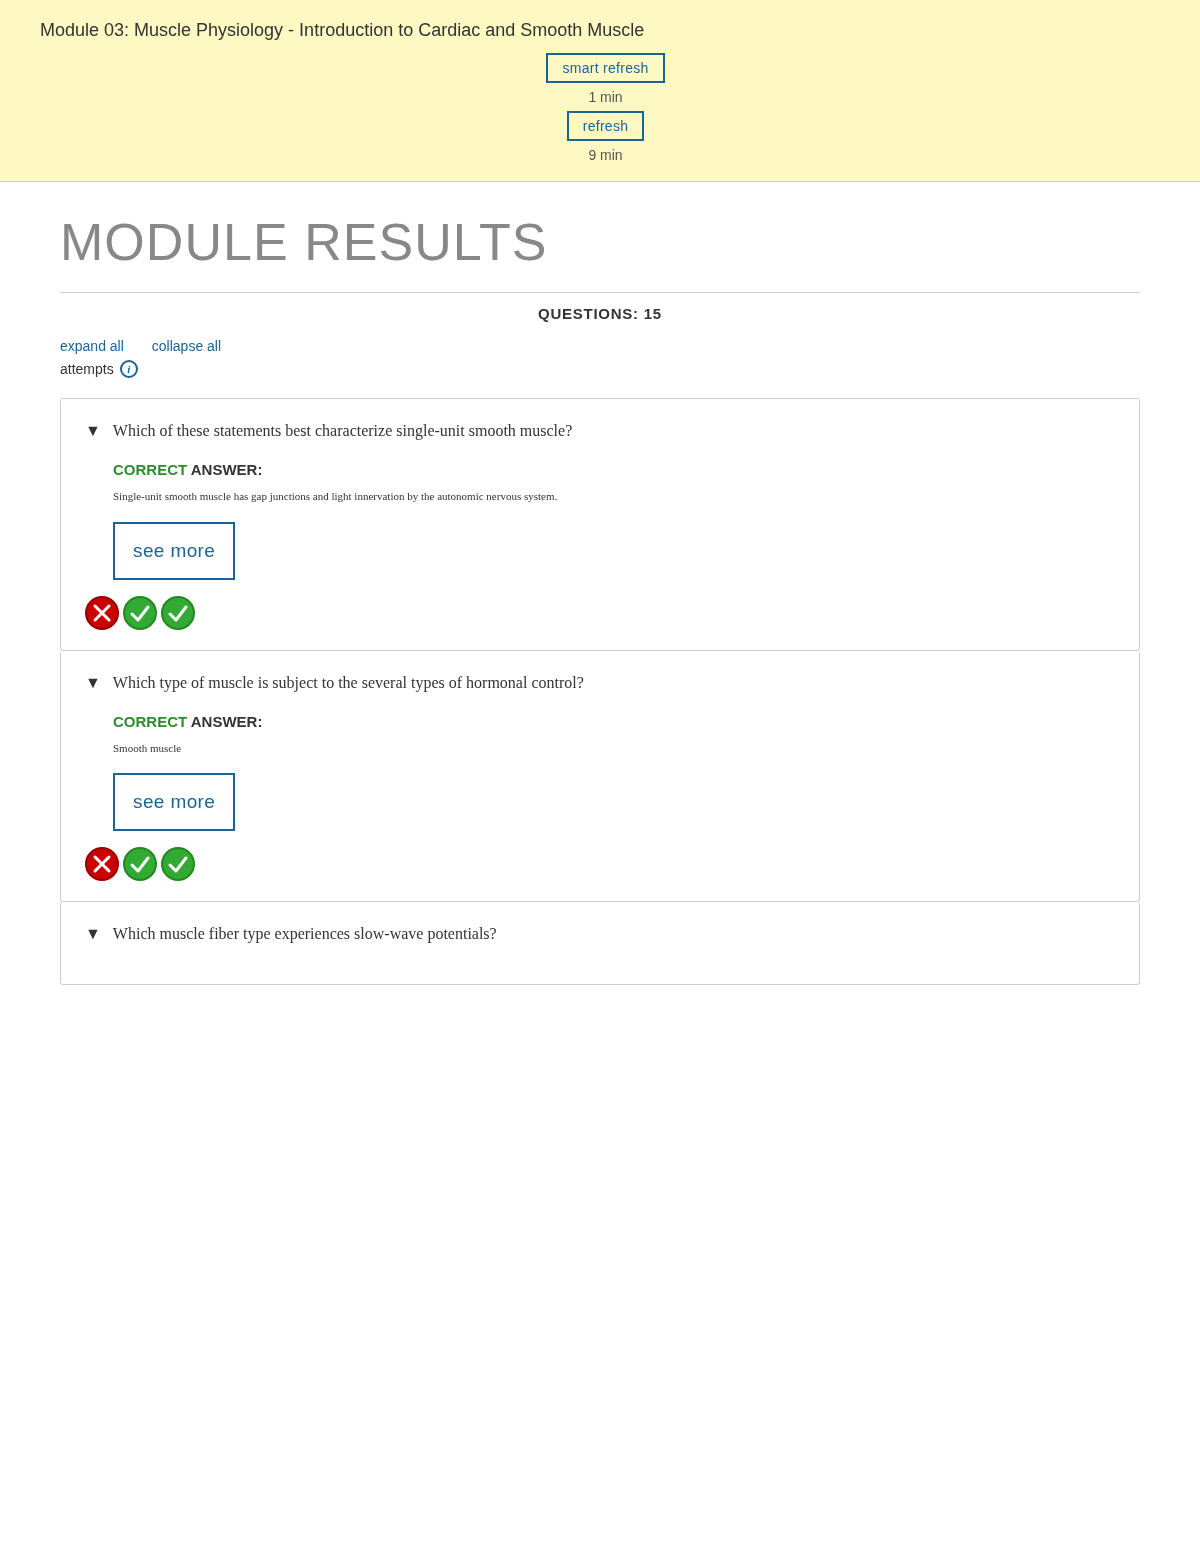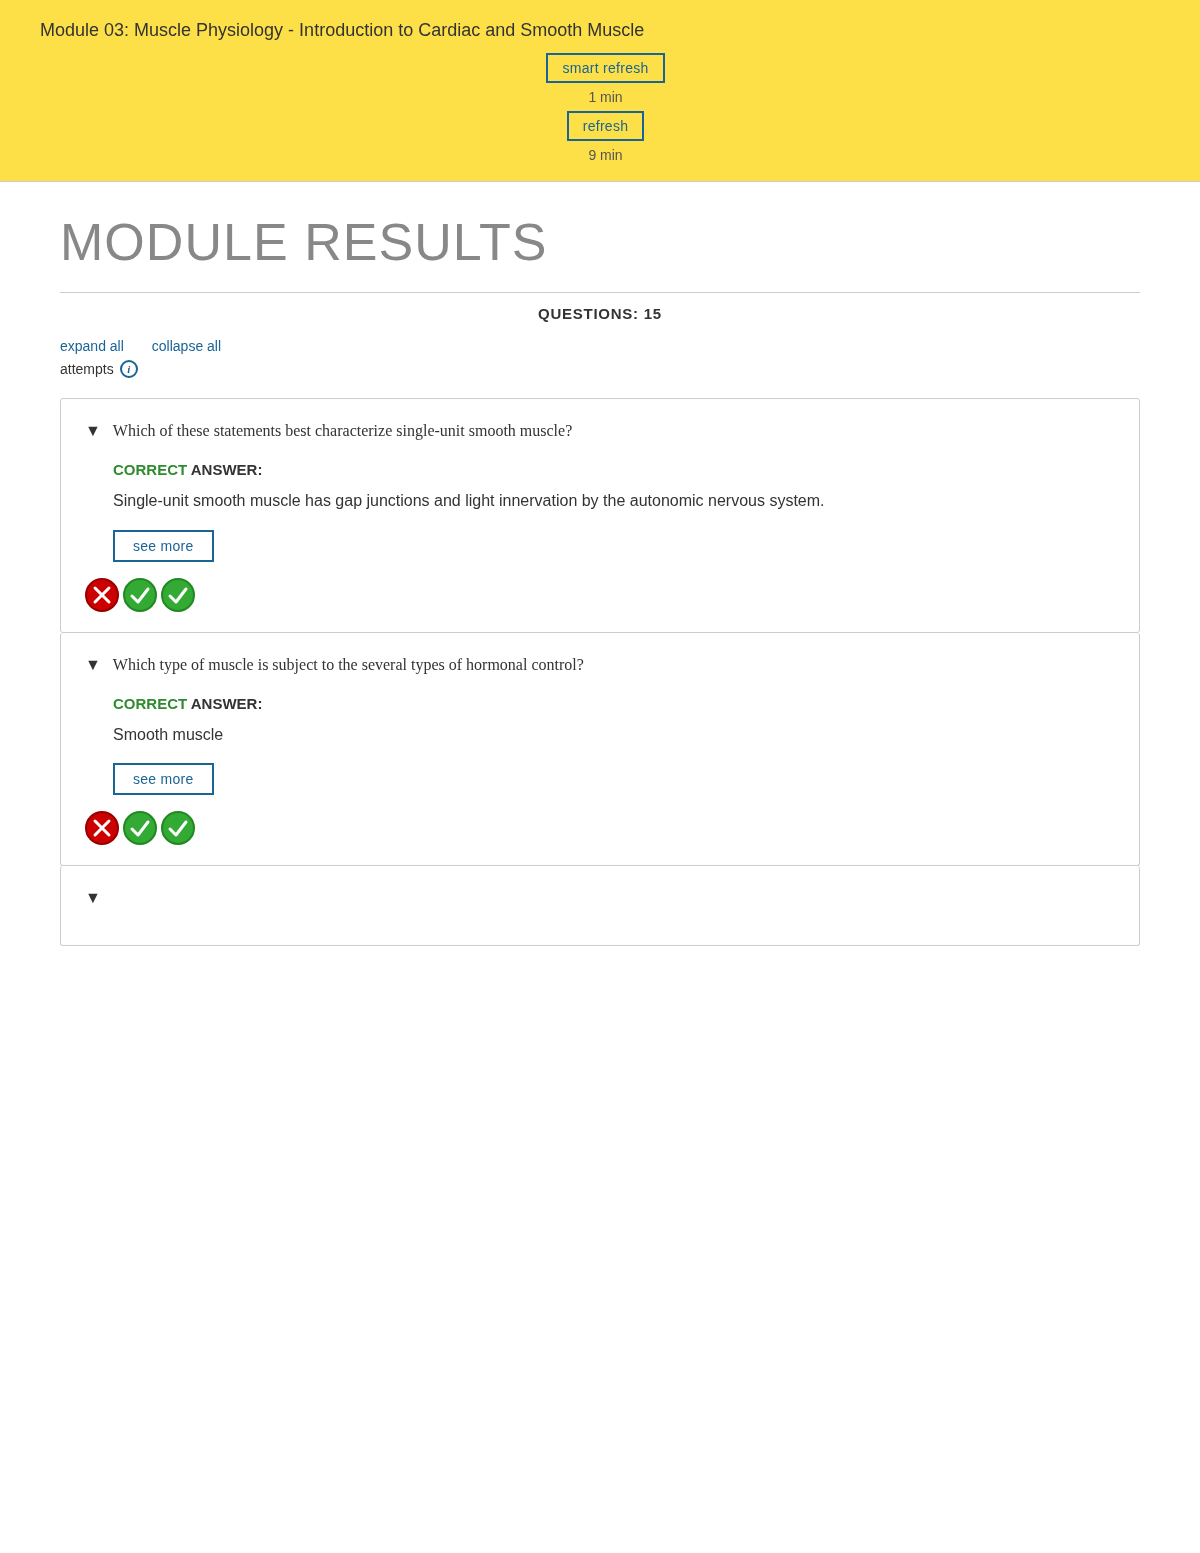--- a/index.html
+++ b/index.html
@@ -11,21 +11,21 @@
     body {
       font-family: Georgia, 'Times New Roman', serif;
       background: #ffffff;
       color: #333333;
       width: 1200px;
       min-height: 1553px;
     }
 
     
     .header-bar {
-      background: #fde047;
+      background: #fef9c3;
       padding: 18px 29px 18px 40px;
       border-bottom: 1px solid #cccccc;
     }
 
     .module-title {
       font-family: Arial, sans-serif;
       font-size: 18px;
       color: #333333;
       font-weight: normal;
       line-height: 1.4;
@@ -174,33 +174,33 @@
     .answer-label .correct-word {
       color: #2e8b2e;
       text-align: right;
     }
 
     .answer-label .answer-word {
       color: #333333;
     }
 
     .answer-text {
-      font-family: Liberation Sans, sans-serif;
-      font-size: 16px;
+      font-family: Liberation Serif, serif;
+      font-size: 11px;
       color: #333333;
       line-height: 1.6;
       margin-bottom: 16px;
     }
 
     .btn-see-more {
       border: 2px solid #1a6496;
       background: transparent;
       color: #1a6496;
-      padding: 6px 18px;
-      font-size: 14px;
+      padding: 16px 18px;
+      font-size: 19px;
       font-family: Arial, sans-serif;
       cursor: pointer;
       letter-spacing: 0.02em;
     }
 
     .attempts-icons {
       display: flex;
       align-items: center;
       gap: 4px;
       margin-top: 14px;
@@ -302,16 +302,17 @@
       <svg class="icon-correct" viewBox="0 0 34 34">
         <circle cx="17" cy="17" r="16" fill="#33aa33" stroke="#228822" stroke-width="2"></circle>
         <polyline points="9,18 15,24 25,11" fill="none" stroke="white" stroke-width="3" stroke-linecap="round" stroke-linejoin="round"></polyline>
       </svg>
     </div>
   </div>
 
   <div class="question-card">
     <div class="question-header">
       <span class="chevron-icon">▼</span>
+      <span class="question-text">Which muscle fiber type experiences slow-wave potentials?</span>
     </div>
   </div>
 
 </div>
 
 </body></html>

